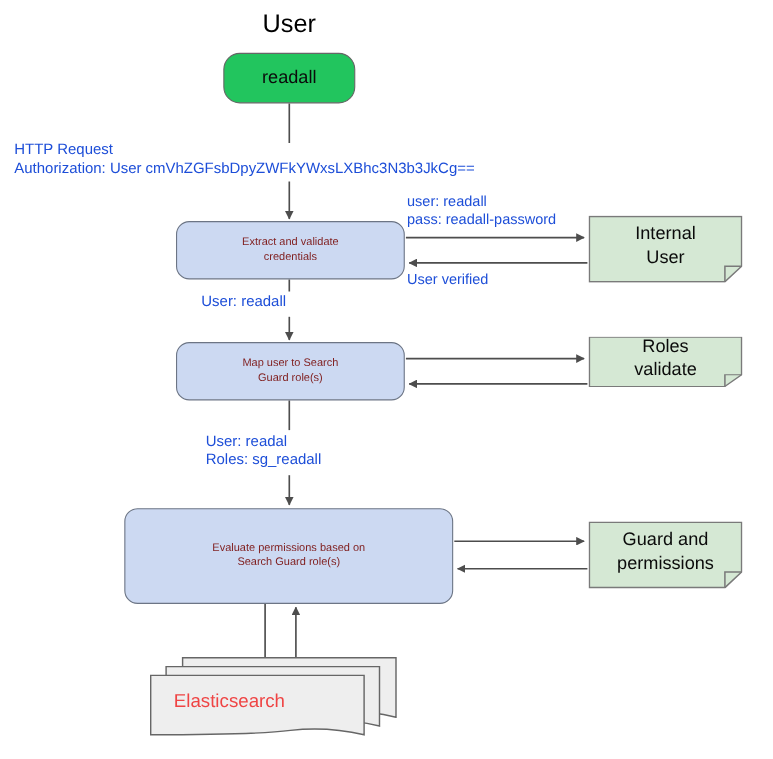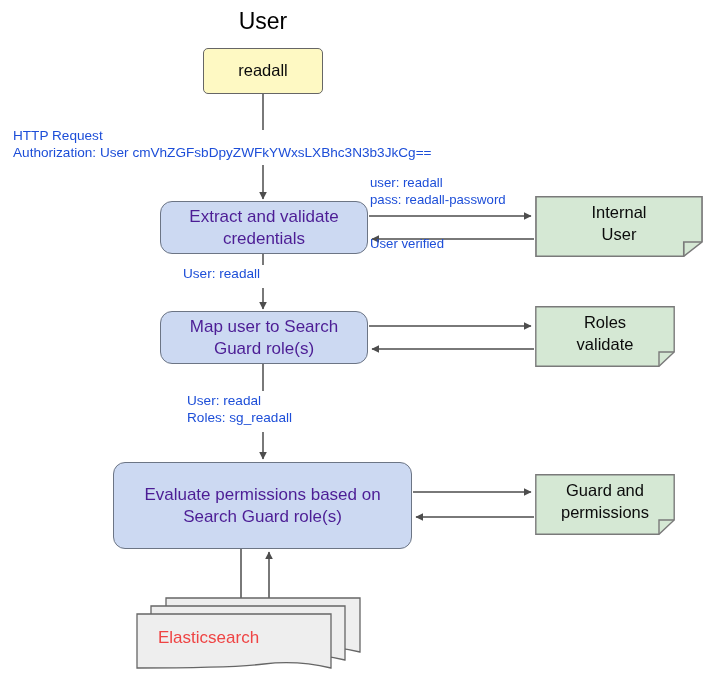--- a/index.html
+++ b/index.html
@@ -34,29 +34,29 @@
     align-items: center;
     justify-content: center;
     text-align: center;
     line-height: 1.28;
   }
   
   .proc {
     background: #ccd9f2;
     border: 1.3px solid #6c7585;
     border-radius: 12px;
-    font-size: 17px;
-    color: #4c1d95;
+    font-size: 10px;
+    color: #7f1d1d;
     padding: 2px 6px;
   }
   
   .pill {
-    background: #fef9c3;
+    background: #22c55e;
     border: 1.3px solid #666666;
-    border-radius: 5px;
+    border-radius: 15px;
     font-size: 16.5px;
     color: #0b0b0b;
   }
   
   .title-text {
     position: absolute;
     font-size: 23px;
     color: #000000;
     text-align: center;
     white-space: nowrap;
@@ -162,43 +162,43 @@
     <div>
       <div>Extract and validate</div>
       <div>credentials</div>
     </div>
   </div>
 
   <div class="elabel" style="left:370px; top:175px; width:160px;">
     <div>user: readall</div>
     <div>pass: readall-password</div>
   </div>
-  <div class="elabel" style="left:370px; top:236px; width:160px;">User verified</div>
-
-  <div class="node note" style="left:535px; top:196px; width:168px; height:61px;">
+  <div class="elabel" style="left:370px; top:246px; width:160px;">User verified</div>
+
+  <div class="node note" style="left:535px; top:196px; width:140px; height:61px;">
     <svg class="note-svg" viewBox="0 0 140 61" preserveAspectRatio="none" xmlns="http://www.w3.org/2000/svg">
       <path d="M 0.8 0.8 L 139.2 0.8 L 139.2 46 L 124 60.2 L 0.8 60.2 Z" fill="#d5e8d4" stroke="#7a7a7a" stroke-width="1.4"></path>
       <path d="M 139.2 46 L 124 46 L 124 60.2" fill="none" stroke="#7a7a7a" stroke-width="1.4"></path>
     </svg>
     <div class="note-label">
       <div>Internal</div>
       <div>User</div>
     </div>
   </div>
 
   <div class="elabel big" style="left:183px; top:266px; width:160px;">User: readall</div>
 
   <div class="node proc" style="left:160px; top:311px; width:208px; height:53px;">
     <div>
       <div>Map user to Search</div>
       <div>Guard role(s)</div>
     </div>
   </div>
 
-  <div class="node note" style="left:535px; top:306px; width:140px; height:61px;">
+  <div class="node note" style="left:535px; top:306px; width:140px; height:46px;">
     <svg class="note-svg" viewBox="0 0 140 61" preserveAspectRatio="none" xmlns="http://www.w3.org/2000/svg">
       <path d="M 0.8 0.8 L 139.2 0.8 L 139.2 46 L 124 60.2 L 0.8 60.2 Z" fill="#d5e8d4" stroke="#7a7a7a" stroke-width="1.4"></path>
       <path d="M 139.2 46 L 124 46 L 124 60.2" fill="none" stroke="#7a7a7a" stroke-width="1.4"></path>
     </svg>
     <div class="note-label">
       <div>Roles</div>
       <div>validate</div>
     </div>
   </div>
 

